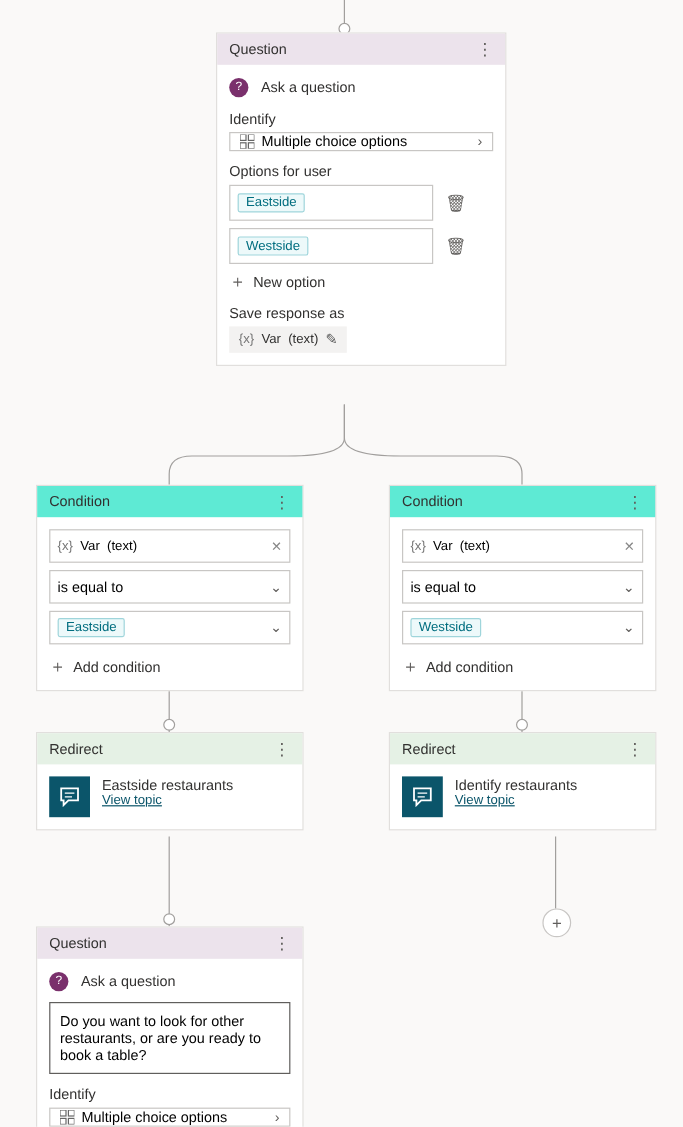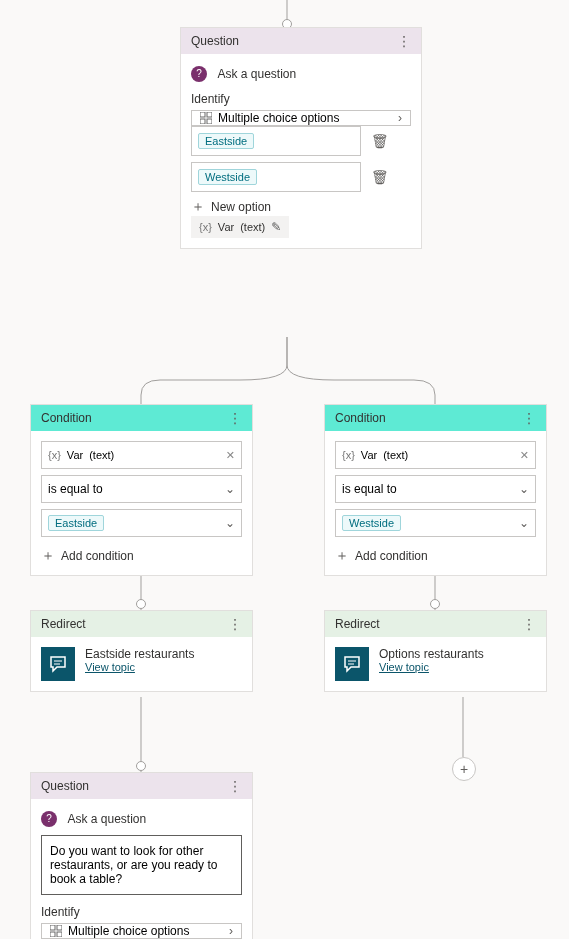--- a/index.html
+++ b/index.html
@@ -102,37 +102,39 @@
             <rect x="0" y="0" width="5" height="5" fill="none" stroke="#666"></rect>
             <rect x="7" y="0" width="5" height="5" fill="none" stroke="#666"></rect>
             <rect x="0" y="7" width="5" height="5" fill="none" stroke="#666"></rect>
             <rect x="7" y="7" width="5" height="5" fill="none" stroke="#666"></rect>
           </svg>
         <span>Multiple choice options</span>
       </span>
       <span class="chev">›</span>
     </div>
 
+    <div class="field-label">Options for user</div>
     <div class="opt-row">
       <div class="opt-input">
           <span class="chip">Eastside</span>
         </div>
       <span class="trash">🗑</span>
     </div>
     <div class="opt-row">
       <div class="opt-input">
           <span class="chip">Westside</span>
         </div>
       <span class="trash">🗑</span>
     </div>
     <div class="new-opt">
       <span class="plus">＋</span>
       <span>New option</span>
     </div>
 
+    <div class="field-label">Save response as</div>
     <div class="var-pill">
       <span class="var-brace">{x}</span>
       <span>Var</span>
       <span>(text)</span>
       <span class="pencil">✎</span>
     </div>
   </div>
 </div>
 
 <div class="node" id="cond1">
@@ -216,21 +218,21 @@
   </div>
   <div class="redir-body">
     <div class="redir-icon">
       <svg width="20" height="20" viewBox="0 0 20 20">
           <path d="M3 3h14v10H9l-4 4v-4H3z" fill="none" stroke="#fff" stroke-width="1.5"></path>
           <line x1="6" y1="7" x2="14" y2="7" stroke="#fff"></line>
           <line x1="6" y1="10" x2="12" y2="10" stroke="#fff"></line>
         </svg>
     </div>
     <div>
-      <div class="redir-title">Options restaurants</div>
+      <div class="redir-title">Identify restaurants</div>
       <div class="view-link">View topic</div>
     </div>
   </div>
 </div>
 
 <div class="plus-circle">
   <span>+</span>
 </div>
 
 <div class="node" id="question2">

